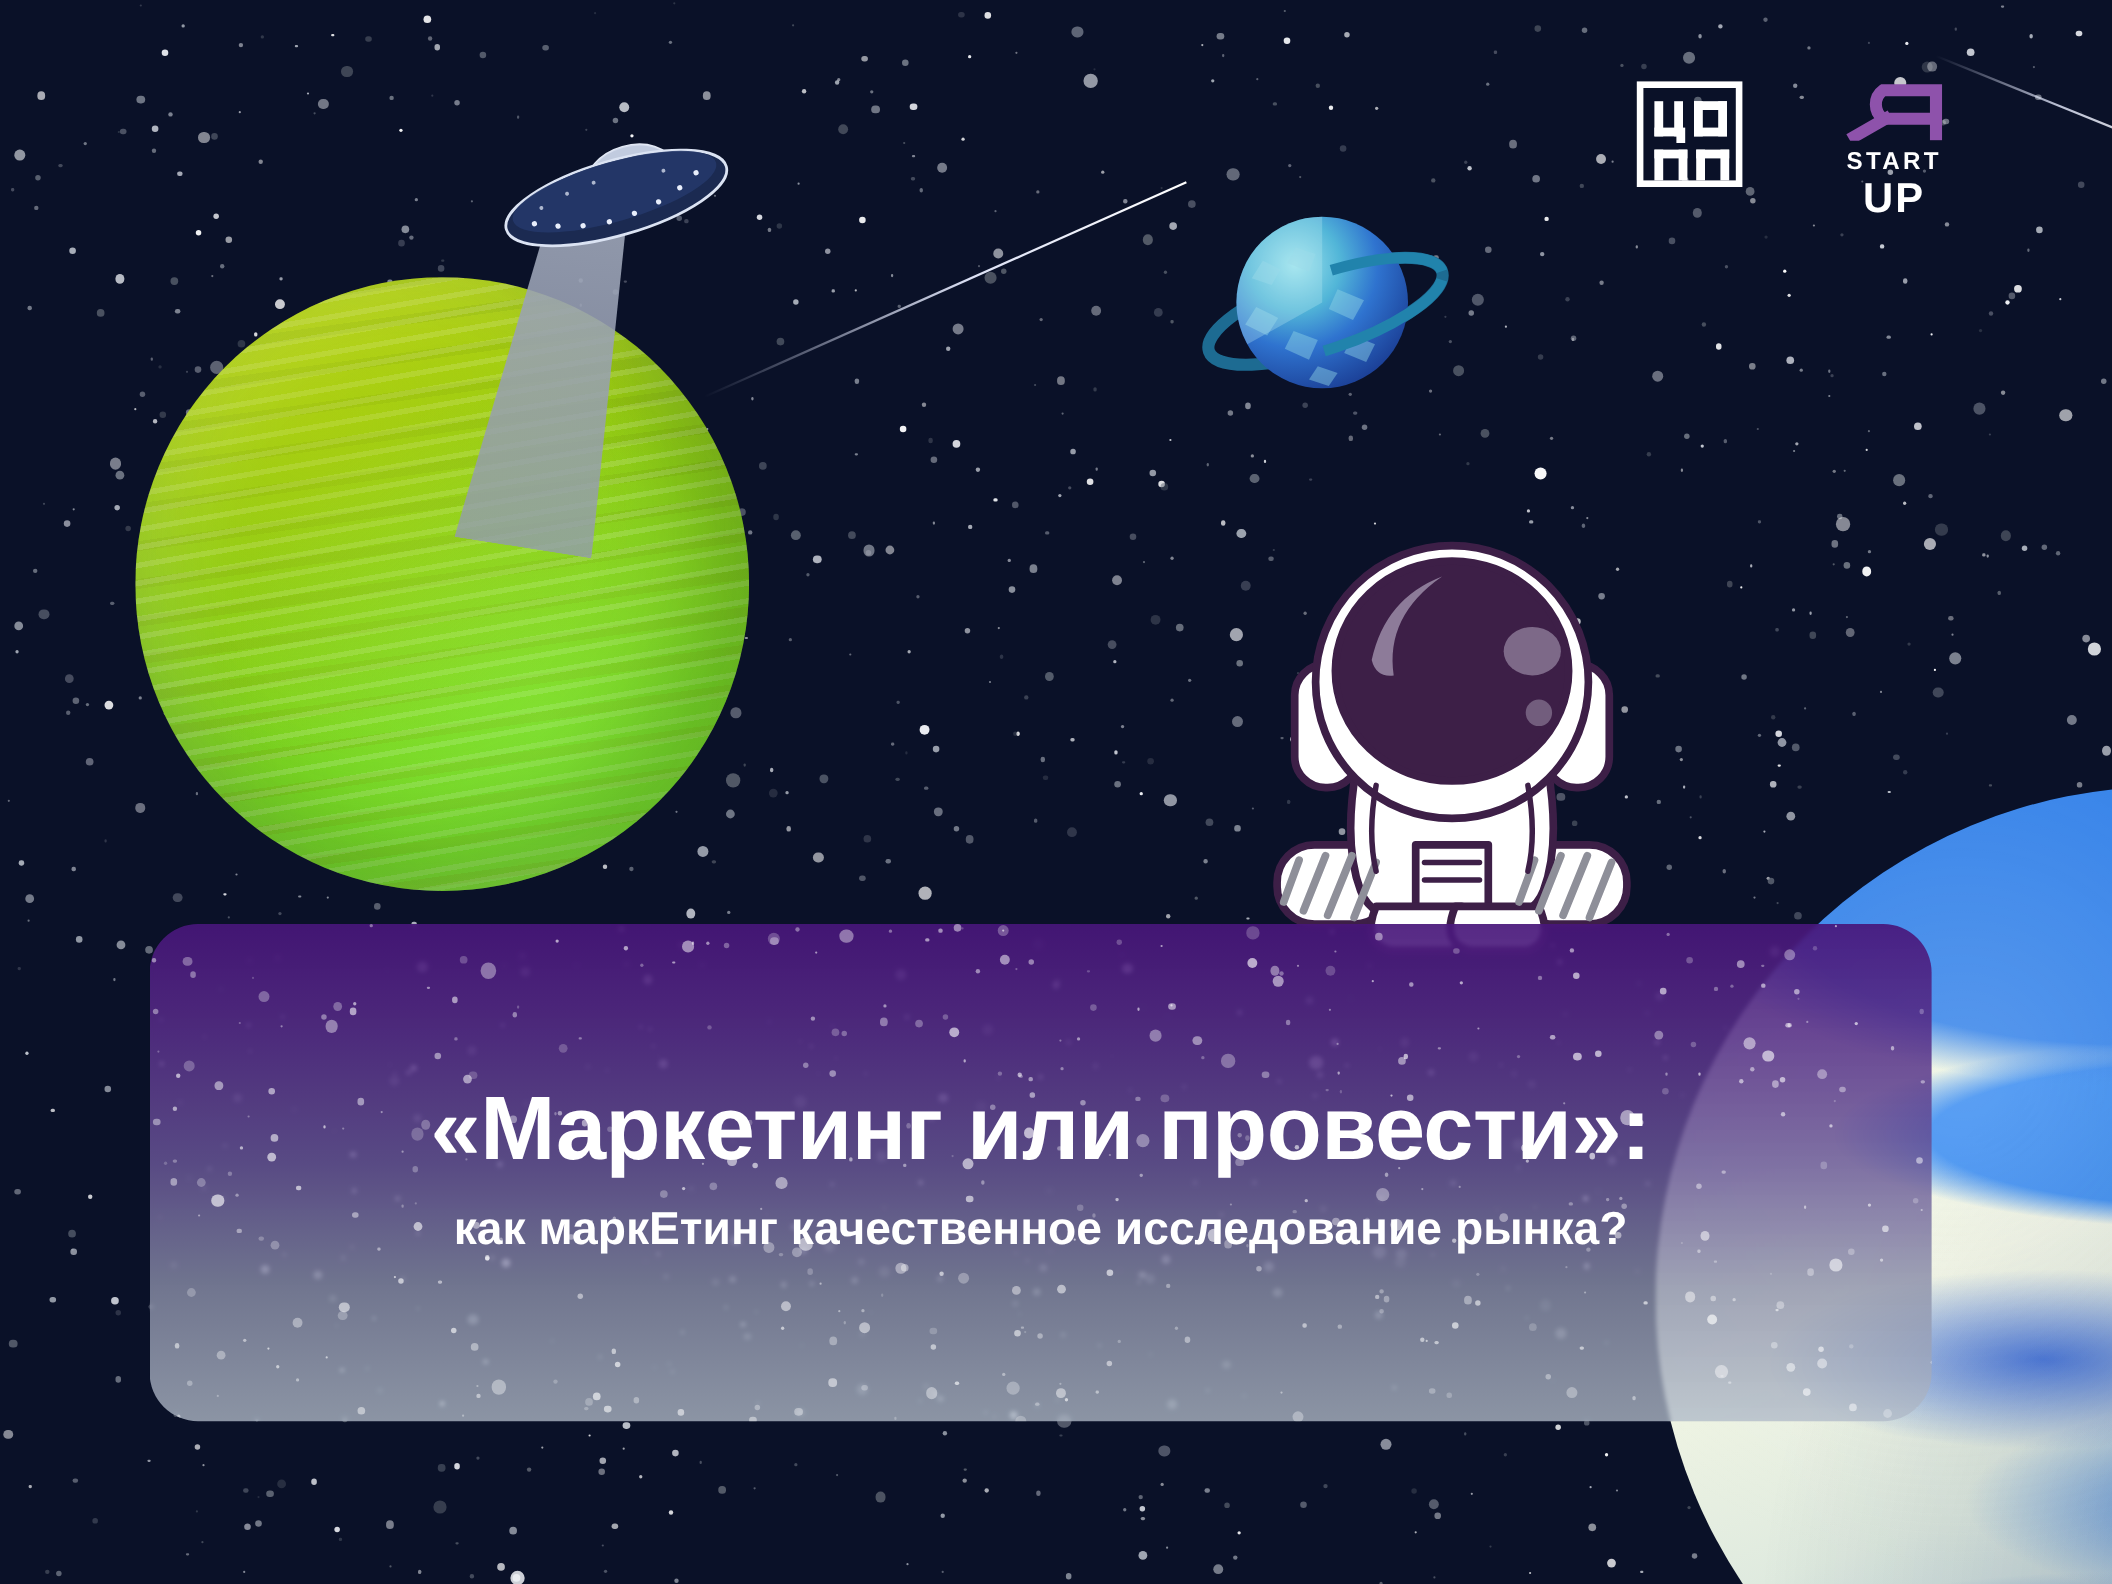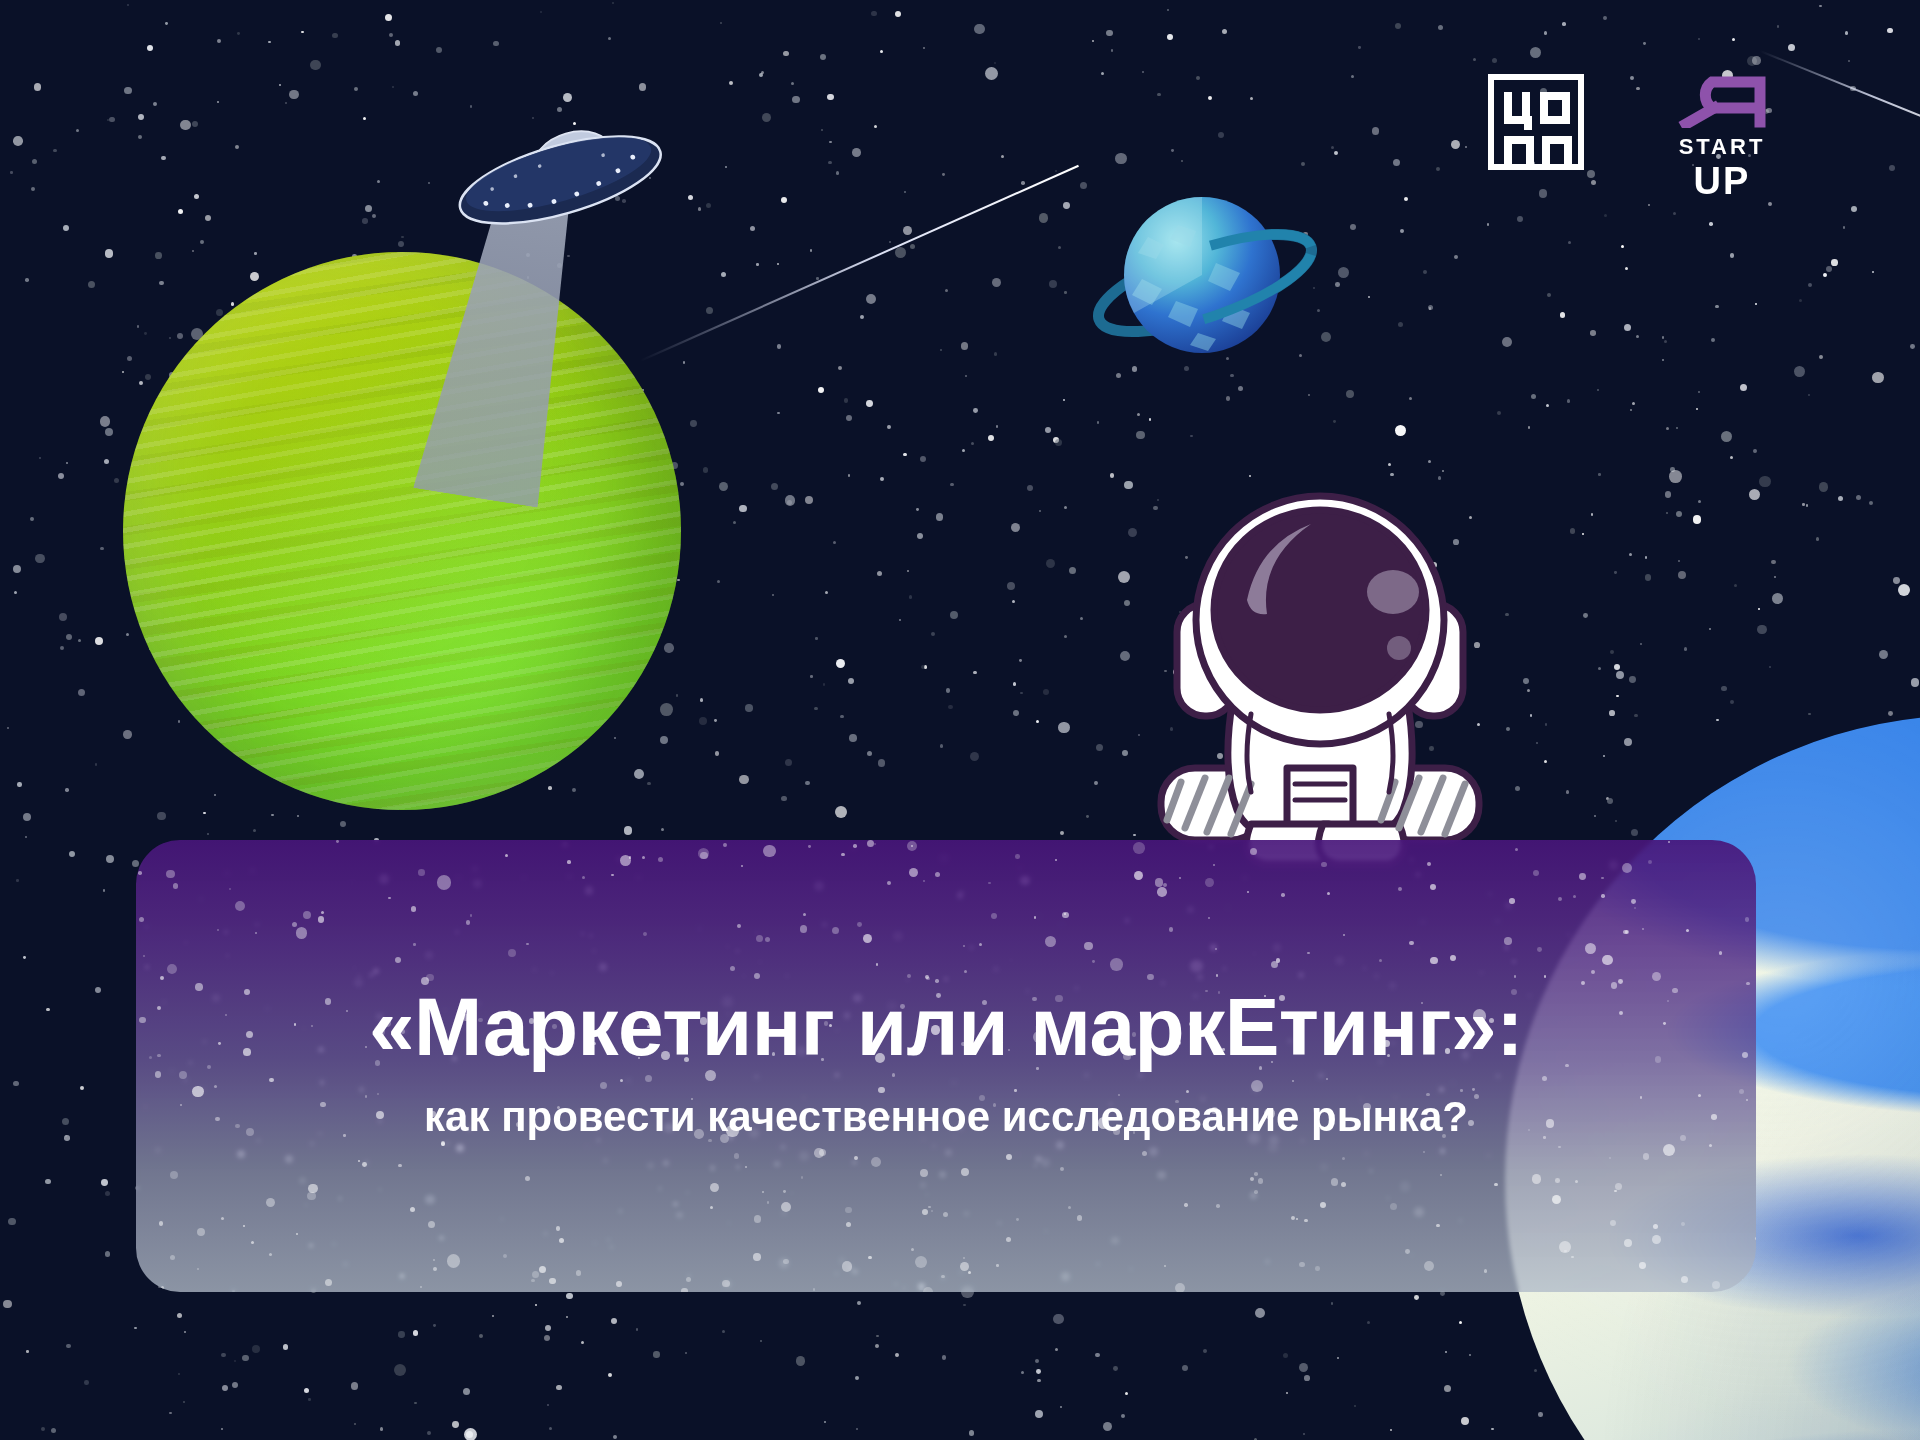--- a/index.html
+++ b/index.html
@@ -1856,18 +1856,18 @@
         <div class="star" style="left:88.7px;top:174.0px;width:2.1px;height:2.1px;background:#ffffff;opacity:0.33"></div>
         <div class="star" style="left:237.6px;top:185.0px;width:11.8px;height:11.8px;background:#ffffff;opacity:0.23"></div>
         <div class="star" style="left:1188.6px;top:176.3px;width:4.2px;height:4.2px;background:#ffffff;opacity:0.28"></div>
         <div class="star" style="left:1039.0px;top:442.7px;width:10.4px;height:10.4px;background:#ffffff;opacity:0.33"></div>
         <div class="star" style="left:597.5px;top:313.0px;width:5.8px;height:5.8px;background:#ffffff;opacity:0.23"></div>
         <div class="star" style="left:636.0px;top:212.4px;width:3.4px;height:3.4px;background:#ffffff;opacity:0.51"></div>
         <div class="star" style="left:790.2px;top:137.0px;width:3.4px;height:3.4px;background:#ffffff;opacity:0.31"></div>
         <div class="star" style="left:1284.6px;top:161.6px;width:2.1px;height:2.1px;background:#ffffff;opacity:0.40"></div>
       </div>
     <div class="card-inner">
-      <div class="headline">«Маркетинг или маркЕтинг»:</div>
-      <div class="subline">как провести качественное исследование рынка?</div>
+      <div class="headline">«Маркетинг или провести»:</div>
+      <div class="subline">как маркЕтинг качественное исследование рынка?</div>
     </div>
   </div>
 
 </div>
 
 </body></html>

